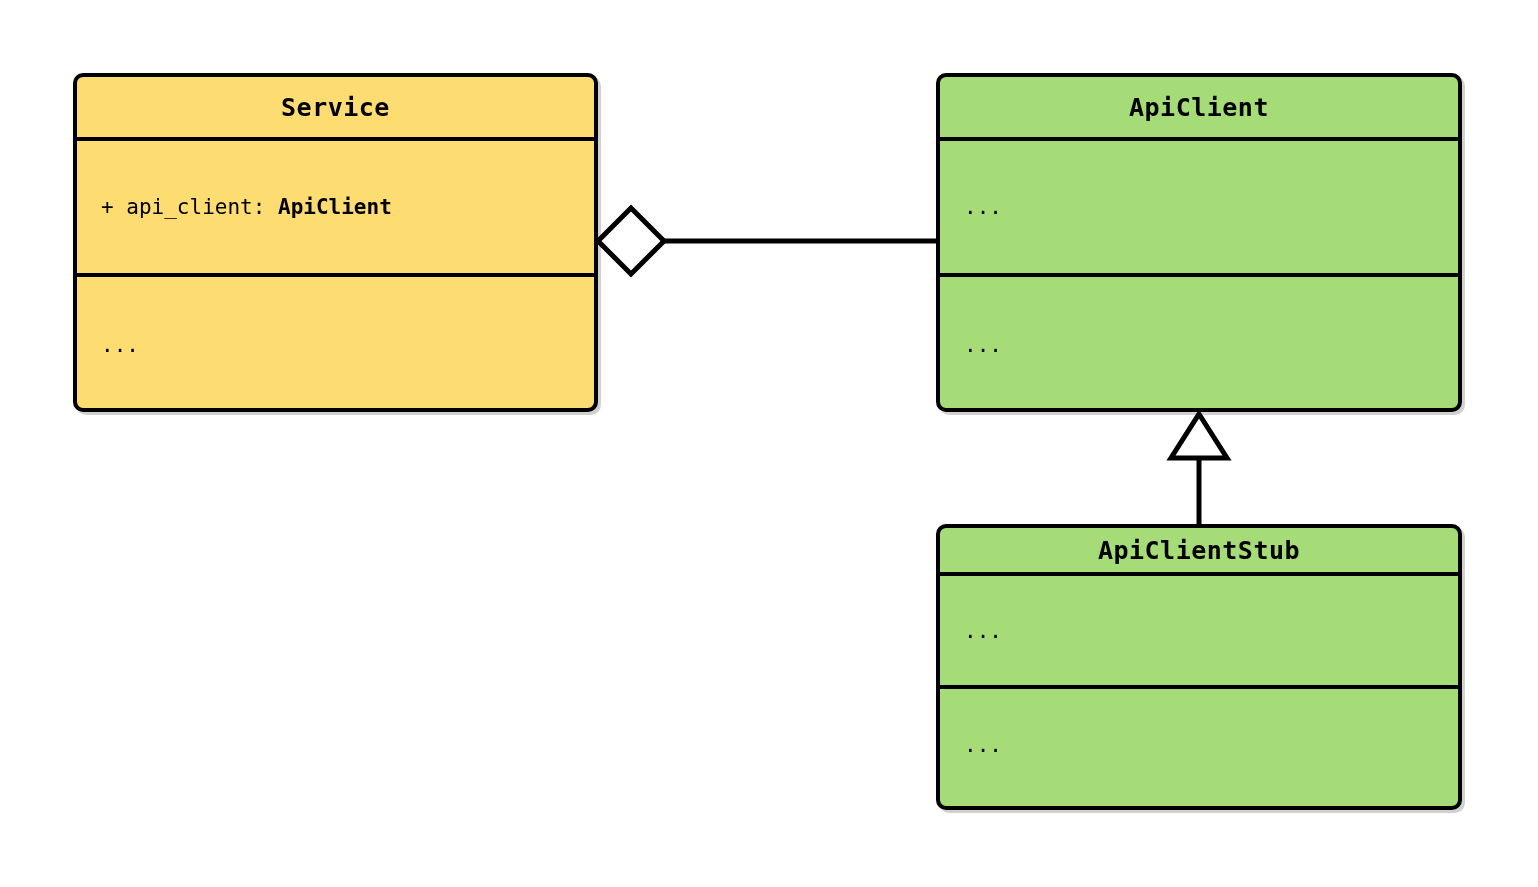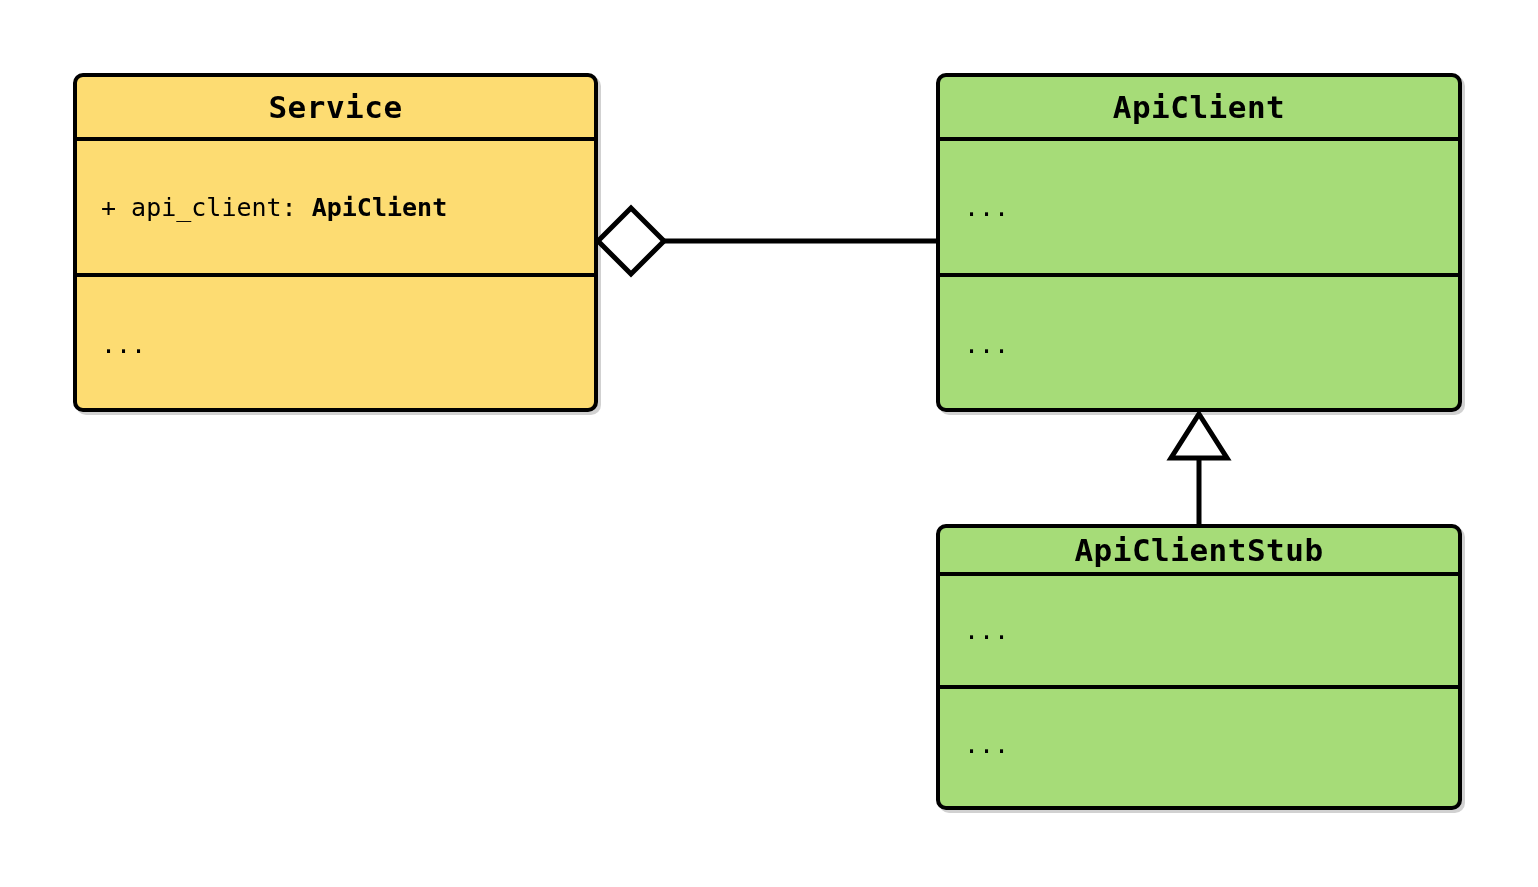--- a/index.html
+++ b/index.html
@@ -39,33 +39,33 @@
     z-index: 2;
   }
   .uml-class.fill-yellow { background: #FDDC72; }
   .uml-class.fill-green  { background: #A6DC78; }
 
   .class-title {
     display: flex;
     align-items: center;
     justify-content: center;
     font-weight: bold;
-    font-size: 31px;
+    font-size: 25px;
     letter-spacing: 0.5px;
     color: #000000;
     border-bottom: 4px solid #000000;
     box-sizing: border-box;
     white-space: pre;
   }
 
   .class-compartment {
     display: flex;
     align-items: center;
     padding-left: 24px;
-    font-size: 25px;
+    font-size: 21px;
     color: #000000;
     box-sizing: border-box;
     white-space: pre;
   }
   .class-compartment.with-divider {
     border-bottom: 4px solid #000000;
   }
   .attr-bold { font-weight: bold; }
 
   

